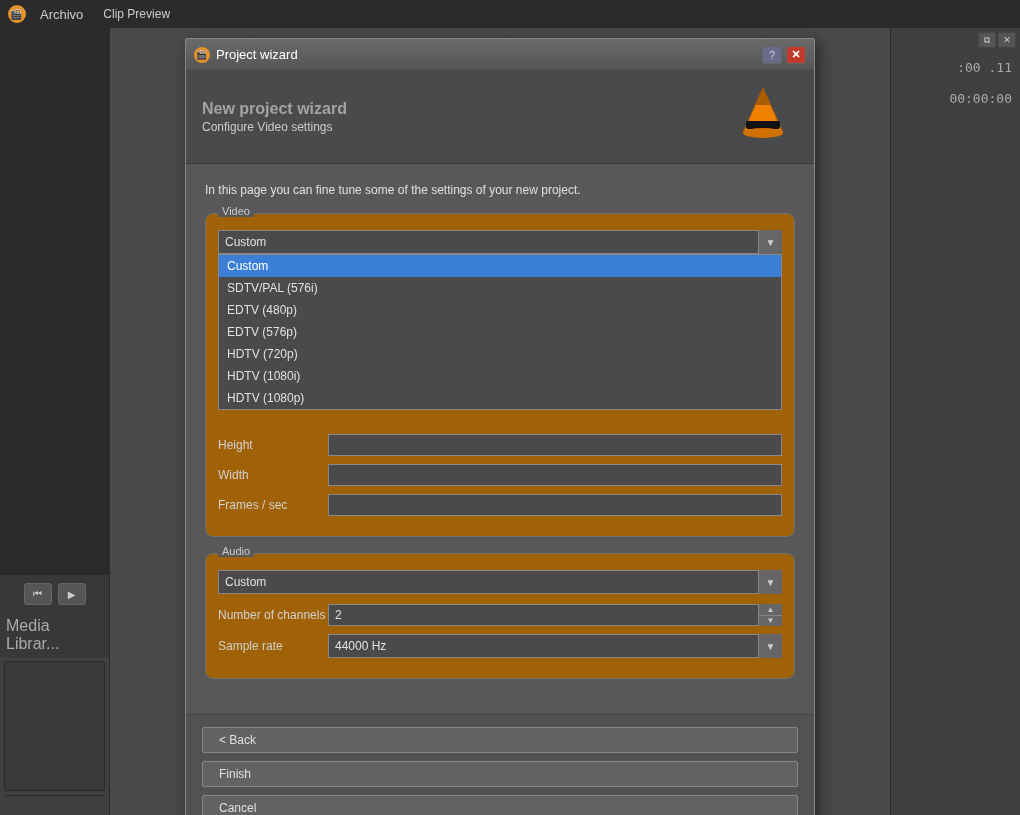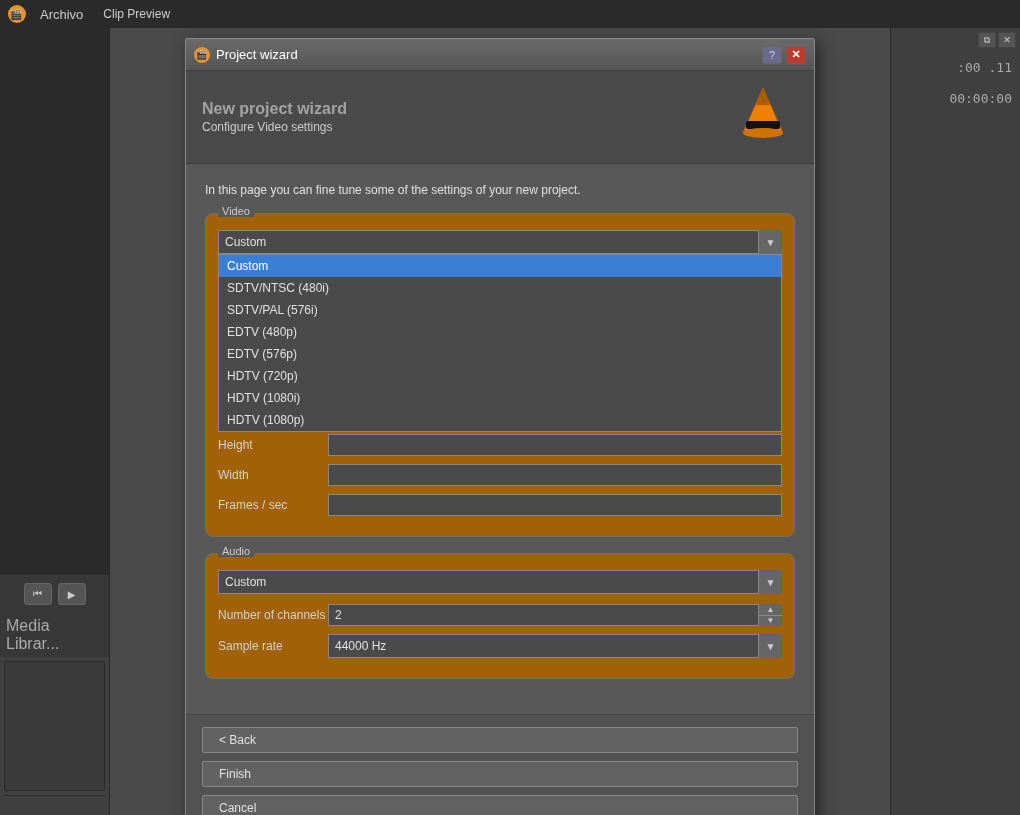--- a/index.html
+++ b/index.html
@@ -557,21 +557,20 @@
               <div class="dropdown-row dropdown-open-container">
                 <div class="dropdown-wrapper">
                   <div class="dropdown-header-selected">
                     <span>Custom</span>
                   </div>
                   <div class="dropdown-arrow">▼</div>
                 </div>
 
                 <div class="dropdown-list">
                   <div class="dropdown-list-item selected">Custom</div>
-                  <div class="dropdown-list-item">SDTV/NTSC (480i)</div>
                   <div class="dropdown-list-item">SDTV/PAL (576i)</div>
                   <div class="dropdown-list-item">EDTV (480p)</div>
                   <div class="dropdown-list-item">EDTV (576p)</div>
                   <div class="dropdown-list-item">HDTV (720p)</div>
                   <div class="dropdown-list-item">HDTV (1080i)</div>
                   <div class="dropdown-list-item">HDTV (1080p)</div>
                 </div>
               </div>
 
               <div style="margin-top: 180px;">

